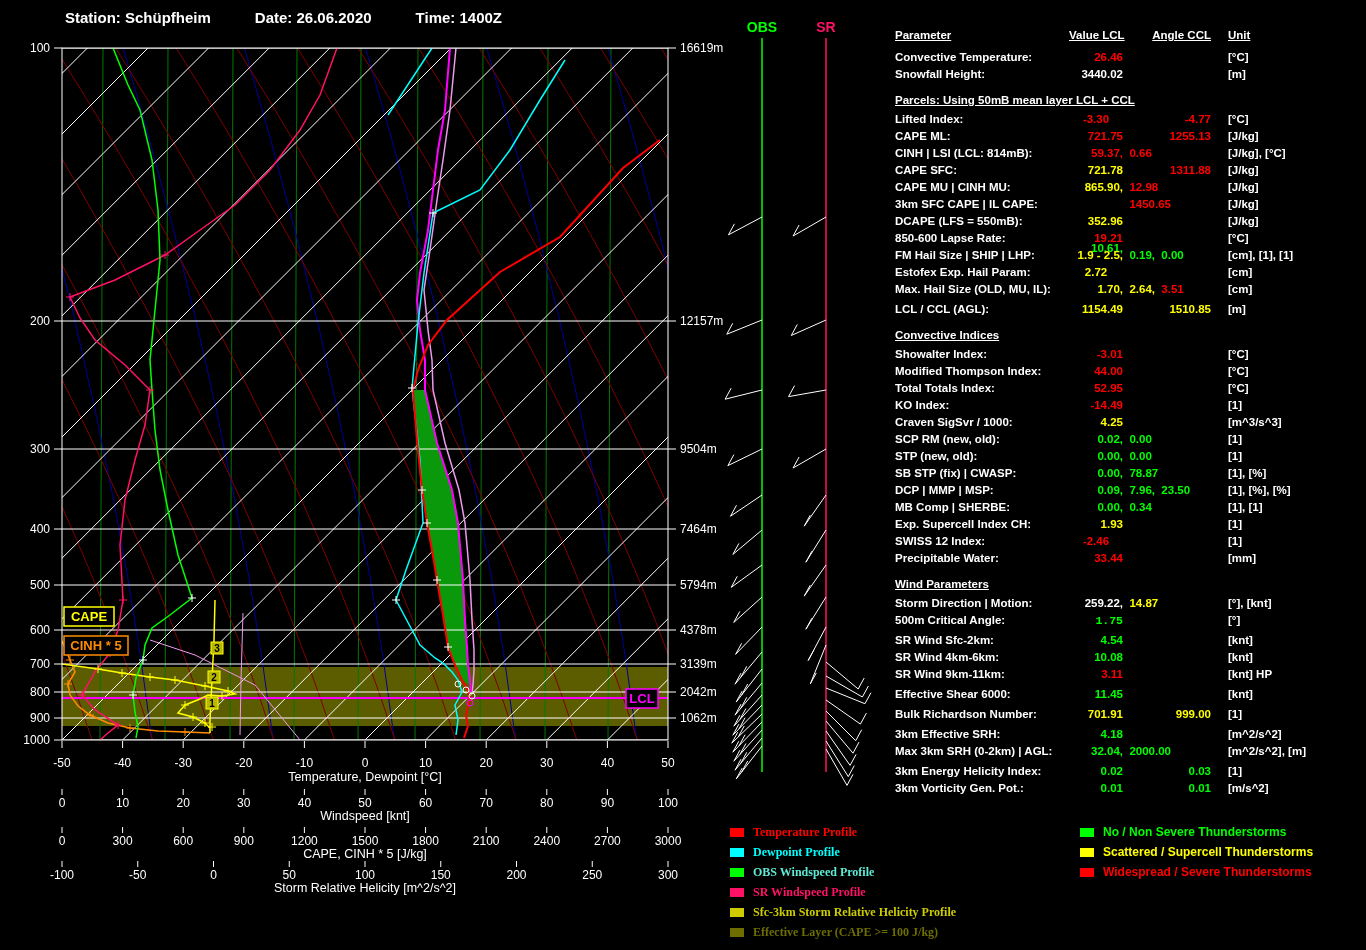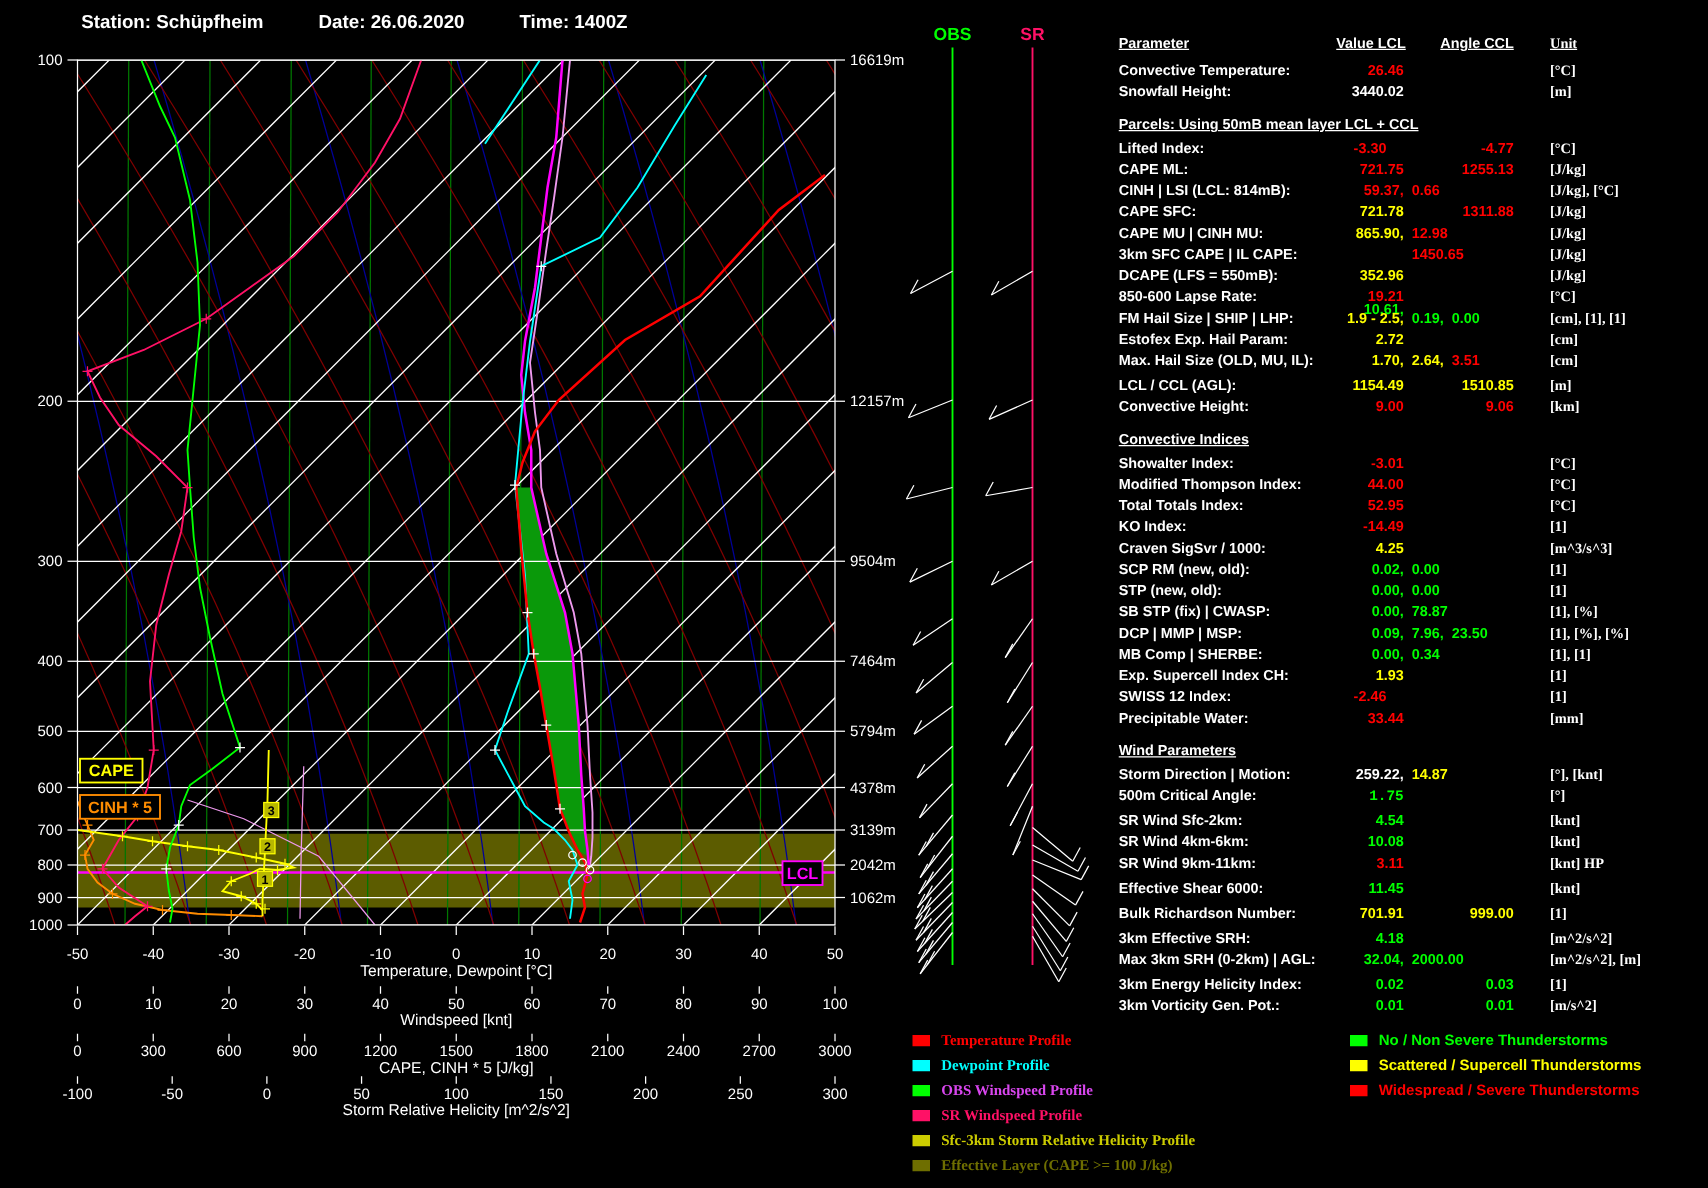--- a/index.html
+++ b/index.html
@@ -10,21 +10,21 @@
   #main-title .tseg{margin-right:44px;}
   
   #param-table{position:absolute;left:895px;top:27px;width:465px;color:#fff;
                font-size:11.5px;font-weight:bold;line-height:17px;}
   .prow{display:flex;height:17px;white-space:nowrap;}
   .pl{width:174px;overflow:visible;}
   .pv1{width:54px;text-align:right;}
   .pmid{width:103px;position:relative;}
   .pmid .extra{position:absolute;left:0;top:0;white-space:pre;}
   .pmid .cclv{position:absolute;right:15px;top:0;}
-  .pu{margin-left:14px;font-family:Liberation Serif, serif;}
+  .pu{margin-left:2px;}
   .sec-title{height:17px;text-decoration:underline;}
   .hdr span{text-decoration:underline;}
   .gap-sm{margin-top:3px;}
   .gap-lg{margin-top:9px;}
   .gap-row{margin-top:5px;}
   
   .legend{position:absolute;font-size:12px;font-weight:bold;}
   .leg-item{height:20px;display:flex;align-items:center;white-space:nowrap;}
   .leg-swatch{display:inline-block;width:14px;height:9px;margin-right:9px;}
 </style>
@@ -563,47 +563,39 @@
       <div class="prow">
         <span class="pl">FM Hail Size | SHIP | LHP:</span>
         <span class="pv1" style="color: rgb(255, 255, 0);">1.9 - 2.5,</span>
         <span class="pmid">
           <span class="extra"><span class="" style="color: rgb(0, 255, 0);">  0.19,</span><span class="" style="color: rgb(0, 255, 0);">  0.00</span></span>
         </span>
         <span class="pu">[cm], [1], [1]</span>
       </div>
       <div class="prow">
         <span class="pl">Estofex Exp. Hail Param:</span>
-        <span class="pv1" style="color: rgb(255, 255, 0);">2.72</span>
+        <span class="pv1" style="color: rgb(255, 255, 0); text-align: center;">2.72</span>
         <span class="pmid"></span>
         <span class="pu">[cm]</span>
       </div>
       <div class="prow">
         <span class="pl">Max. Hail Size (OLD, MU, IL):</span>
         <span class="pv1" style="color: rgb(255, 255, 0);">1.70,</span>
         <span class="pmid">
           <span class="extra"><span class="" style="color: rgb(255, 255, 0);">  2.64,</span><span class="" style="color: rgb(255, 0, 0);">  3.51</span></span>
         </span>
         <span class="pu">[cm]</span>
       </div>
       <div class="prow gap-sm">
         <span class="pl">LCL / CCL (AGL):</span>
         <span class="pv1" style="color: rgb(255, 255, 0);">1154.49</span>
         <span class="pmid">
           <span class="cclv" style="color: rgb(255, 255, 0);">1510.85</span>
         </span>
         <span class="pu">[m]</span>
-      </div>
-      <div class="prow">
-        <span class="pl">Convective Height:</span>
-        <span class="pv1" style="color: rgb(255, 0, 0);">9.00</span>
-        <span class="pmid">
-          <span class="cclv" style="color: rgb(255, 0, 0);">9.06</span>
-        </span>
-        <span class="pu">[km]</span>
       </div>
       <div class="sec-title gap-lg">Convective Indices</div>
       <div style="height: 2px;"></div>
       <div class="prow">
         <span class="pl">Showalter Index:</span>
         <span class="pv1" style="color: rgb(255, 0, 0);">-3.01</span>
         <span class="pmid"></span>
         <span class="pu">[°C]</span>
       </div>
       <div class="prow">
@@ -772,21 +764,21 @@
       <div class="leg-item">
         <span class="leg-swatch" style="background: rgb(255, 0, 0);"></span>
         <span style="color: rgb(255, 0, 0);">Temperature Profile</span>
       </div>
       <div class="leg-item">
         <span class="leg-swatch" style="background: rgb(0, 255, 255);"></span>
         <span style="color: rgb(0, 255, 255);">Dewpoint Profile</span>
       </div>
       <div class="leg-item">
         <span class="leg-swatch" style="background: rgb(0, 255, 0);"></span>
-        <span style="color: #d946ef;">OBS Windspeed Profile</span>
+        <span style="color: #5eead4;">OBS Windspeed Profile</span>
       </div>
       <div class="leg-item">
         <span class="leg-swatch" style="background: rgb(255, 17, 102);"></span>
         <span style="color: rgb(255, 17, 102);">SR Windspeed Profile</span>
       </div>
       <div class="leg-item">
         <span class="leg-swatch" style="background: rgb(204, 204, 0);"></span>
         <span style="color: rgb(204, 204, 0);">Sfc-3km Storm Relative Helicity Profile</span>
       </div>
       <div class="leg-item">

